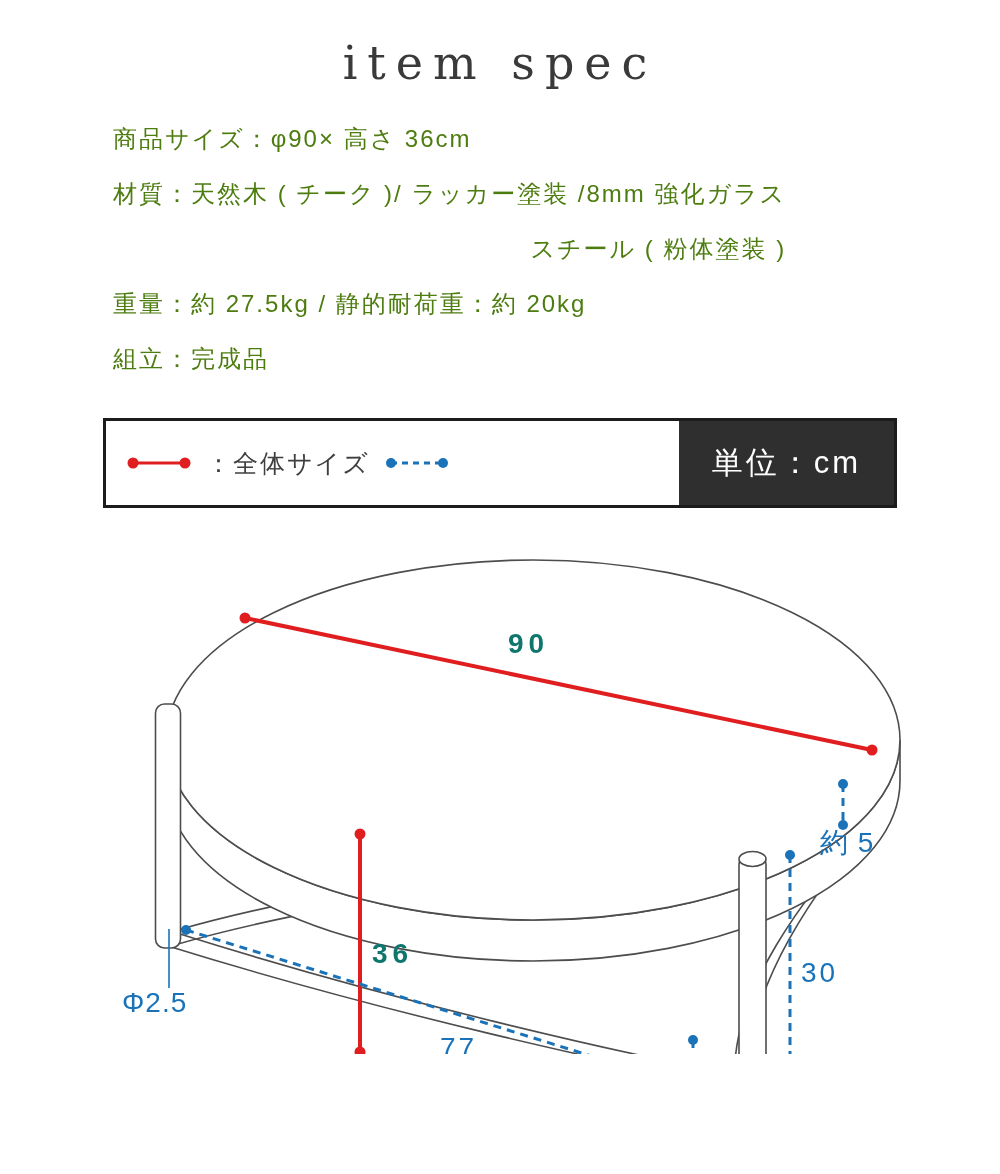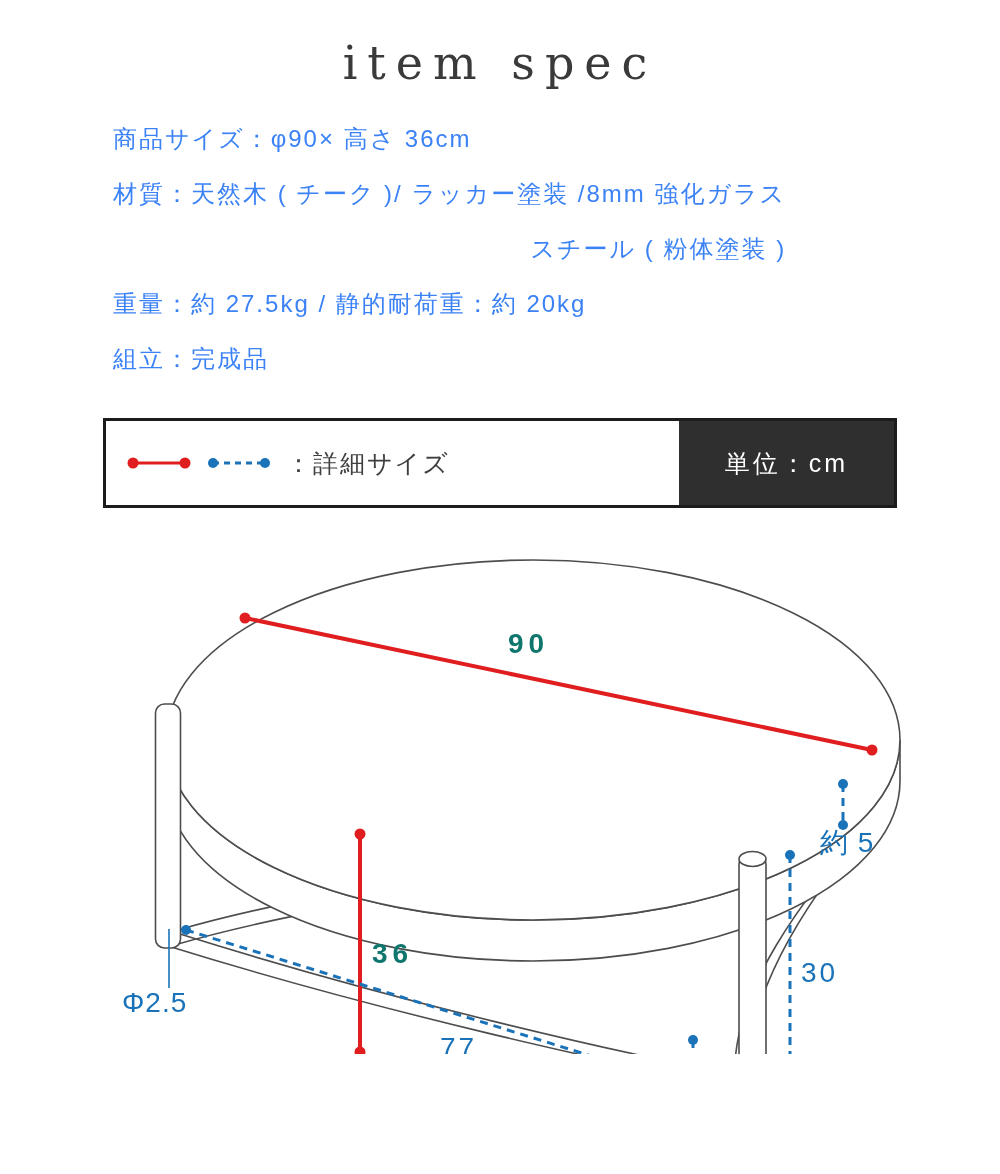--- a/index.html
+++ b/index.html
@@ -14,41 +14,41 @@
   .title{
     position:absolute;top:36px;left:0;right:0;
     text-align:center;
     font-family:"DejaVu Serif","Liberation Serif",serif;
     font-size:46px;font-weight:400;color:#3a3a3a;
     letter-spacing:10px;margin:0;
   }
   .specs{position:absolute;left:113px;top:126px;}
   .spec-line{
     font-size:24px;letter-spacing:2px;line-height:26px;
-    margin-bottom:29px;color:#3b82f6;white-space:pre;
+    margin-bottom:29px;color:#4d7c0f;white-space:pre;
   }
   .spec-line.indent{padding-left:97px;text-align:right;}
 
   
   .legend{
     position:absolute;left:103px;top:418px;
     width:794px;height:90px;box-sizing:border-box;
     border:3px solid #1c1c1c;background:#fff;
     display:flex;align-items:stretch;
   }
   .legend-left{
     flex:1;display:flex;align-items:center;
     padding-left:20px;gap:14px;
   }
   .legend-sample{flex:0 0 auto;display:block;}
   .legend-label{font-size:25px;letter-spacing:2px;color:#3f3f3f;white-space:pre;}
   .legend-unit{
     flex:0 0 215px;background:#2f2f2f;color:#fff;
     display:flex;align-items:center;justify-content:center;
-    font-size:25px;letter-spacing:3px;white-space:pre;
+    font-size:31px;letter-spacing:3px;white-space:pre;
   }
 
   
   .diagram-svg{position:absolute;left:0;top:0;width:1000px;height:1174px;}
   .dim-label{
     position:absolute;font-size:28px;line-height:1;
     white-space:pre;font-weight:400;
   }
   .dim-red{color:#0f766e;letter-spacing:5px;font-weight:bold;}
   .dim-blue{color:#1a73b9;letter-spacing:3px;text-align:center;}
@@ -68,26 +68,26 @@
     <div class="spec-line">組立：完成品</div>
   </div>
 
   <div class="legend">
     <div class="legend-left">
       <svg class="legend-sample" width="66" height="16" viewBox="0 0 66 16">
         <line x1="7" y1="8" x2="59" y2="8" stroke="#e01e20" stroke-width="3"></line>
         <circle cx="7" cy="8" r="5.5" fill="#e01e20"></circle>
         <circle cx="59" cy="8" r="5.5" fill="#e01e20"></circle>
       </svg>
+      <span class="legend-label">：全体サイズ</span>
       <svg class="legend-sample second" width="66" height="16" viewBox="0 0 66 16">
         <line x1="7" y1="8" x2="59" y2="8" stroke="#1a73b9" stroke-width="3" stroke-dasharray="6 5"></line>
         <circle cx="7" cy="8" r="5" fill="#1a73b9"></circle>
         <circle cx="59" cy="8" r="5" fill="#1a73b9"></circle>
       </svg>
-      <span class="legend-label">：詳細サイズ</span>
     </div>
     <div class="legend-unit">単位：cm</div>
   </div>
 
   <svg class="diagram-svg" viewBox="0 0 1000 1174">
 
     <g fill="none" stroke="#4d4d4d" stroke-width="1.6">
       <path d="M 180,790 C 330,905 640,915 893,795"></path>
       <path d="M 180,806 C 330,920 640,930 888,810"></path>
       <path d="M 872,800 C 610,855 350,880 178,930"></path>

